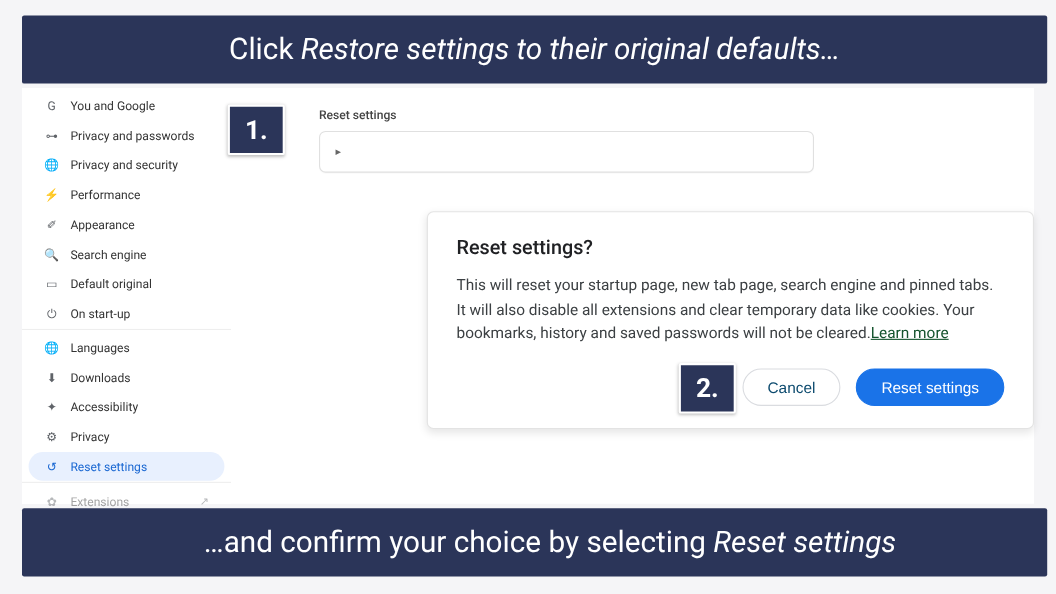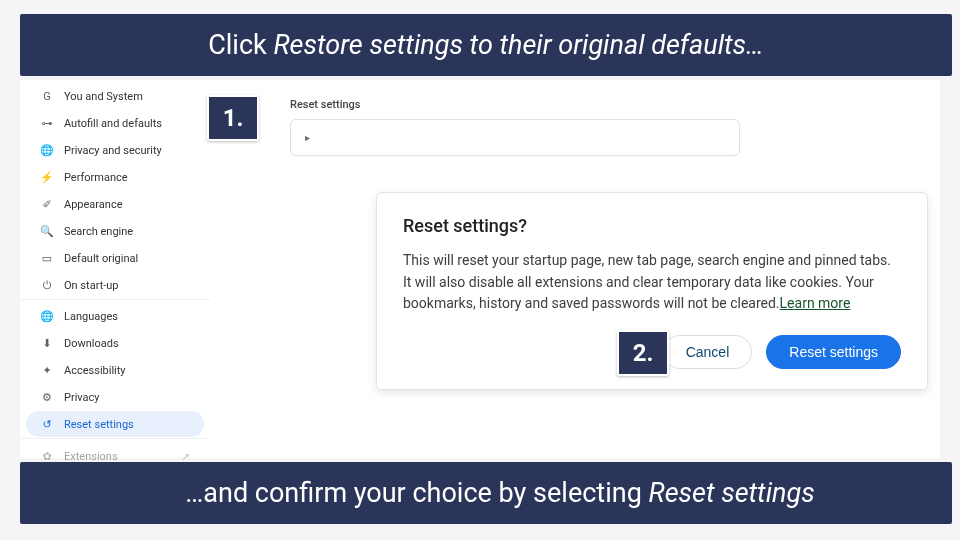--- a/index.html
+++ b/index.html
@@ -21,21 +21,21 @@
   
   .main { position: absolute; left: 200px; right: 0; top: 0; bottom: 0; }
   .section-title { font-size: 11px; color: #444; font-weight: 500; margin: 18px 0 8px 70px; }
   .reset-row { margin-left: 70px; width: 450px; background: #fff; border: 1px solid #e0e0e0; border-radius: 6px; padding: 12px 14px; font-size: 11px; color: #333; display: flex; align-items: center; justify-content: space-between; cursor: pointer; box-shadow: 0 1px 1px rgba(0,0,0,.02); }
   .reset-row .chev { font-size: 10px; color: #666; }
   
   .badge { position: absolute; width: 52px; height: 46px; background: #2b3559; color: #fff; font-size: 24px; font-weight: 700; display: flex; align-items: center; justify-content: center; box-shadow: 0 1px 3px rgba(0,0,0,.25); border: 2px solid #fff; border-radius: 2px; }
   .badge-1 { top: 95px; left: 207px; }
   .badge-2 { top: 330px; left: 617px; }
   
-  .dialog { position: absolute; top: 192px; left: 376px; width: 552px; background: #fff; border: 1px solid #e3e3e3; border-radius: 6px; box-shadow: 0 3px 8px rgba(0,0,0,.1); }
+  .dialog { position: absolute; top: 192px; left: 388px; width: 552px; background: #fff; border: 1px solid #e3e3e3; border-radius: 6px; box-shadow: 0 3px 8px rgba(0,0,0,.1); }
   .dialog-body { padding: 22px 26px 14px 26px; }
   .dialog-title { font-size: 18px; font-weight: 500; color: #202124; margin-bottom: 14px; }
   .dialog-text { font-size: 14px; line-height: 1.55; color: #3c4043; }
   .learn-more { color: #14532d; text-decoration: underline; }
   .dialog-actions { display: flex; justify-content: flex-end; gap: 14px; padding: 6px 26px 20px 26px; }
   .btn { font-size: 14px; font-weight: 500; padding: 8px 22px; border-radius: 20px; border: 1px solid #dadce0; cursor: pointer; background: #fff; }
   .btn-cancel { color: #0c4a6e; }
   .btn-primary { background: #1a73e8; color: #fff; border-color: #1a73e8; }
   .dialog-footer { border-top: 1px solid #eee; padding: 14px 26px; display: flex; align-items: center; gap: 14px; font-size: 14px; color: #3c4043; }
   .checkbox { width: 18px; height: 18px; background: #1a73e8; border-radius: 3px; display: inline-flex; align-items: center; justify-content: center; cursor: pointer; }
@@ -52,25 +52,25 @@
       <span>Click </span><em>Restore settings to their original defaults…</em>
     </span>
   </div>
 
   <div class="content">
 
     <div class="sidebar">
       <div class="side-group" id="sg1">
           <div class="side-item">
             <span class="icon">G</span>
-            <span>You and System</span>
+            <span>You and Google</span>
           </div>
           <div class="side-item">
             <span class="icon">⊶</span>
-            <span>Autofill and defaults</span>
+            <span>Privacy and passwords</span>
           </div>
           <div class="side-item">
             <span class="icon">🌐</span>
             <span>Privacy and security</span>
           </div>
           <div class="side-item">
             <span class="icon">⚡</span>
             <span>Performance</span>
           </div>
           <div class="side-item">

